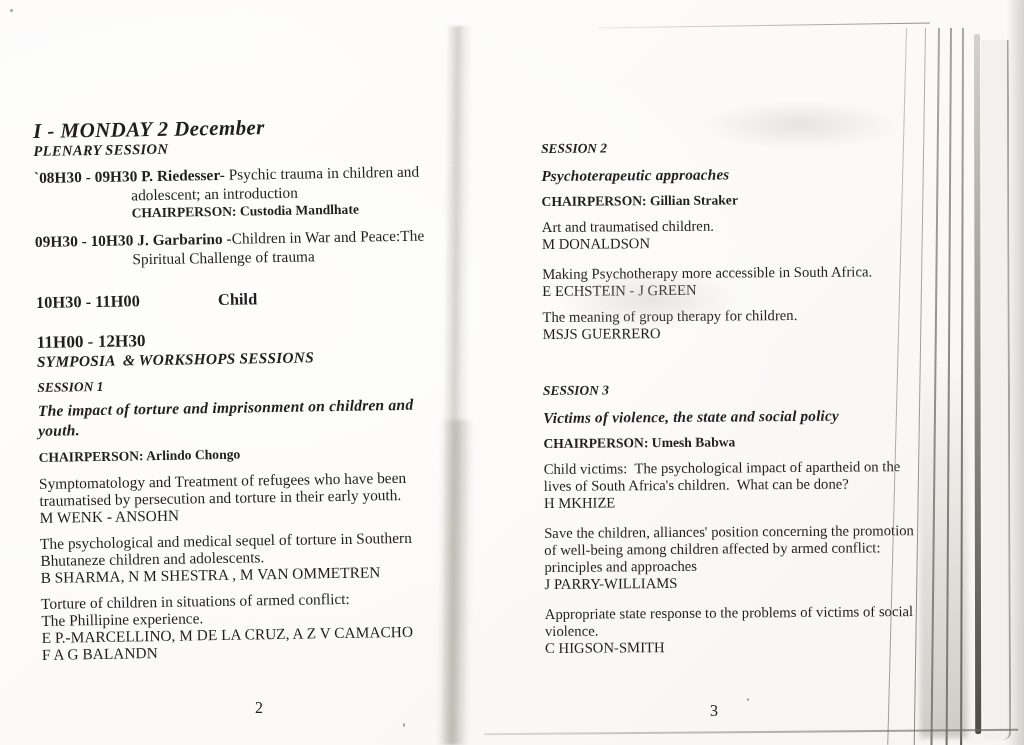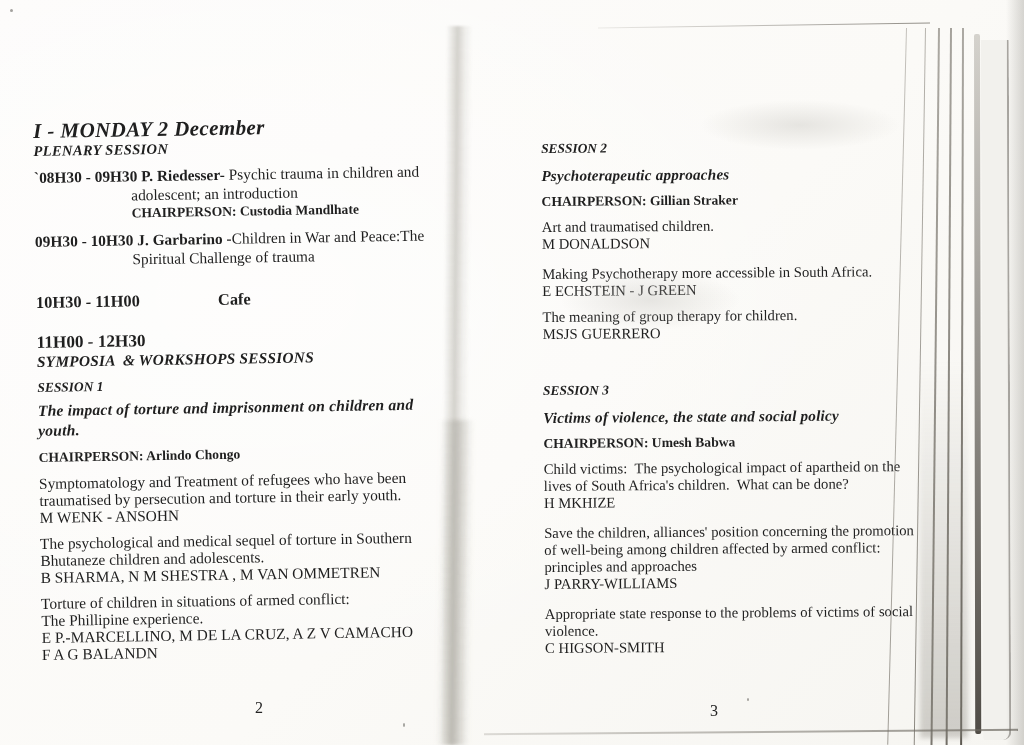--- a/index.html
+++ b/index.html
@@ -104,21 +104,21 @@
       <div class="pline indent">adolescent; an introduction</div>
       <div class="pchair indent">CHAIRPERSON: Custodia Mandlhate</div>
     </div>
 
     <div class="plenary-item">
       <div class="pline"><span class="b">09H30 - 10H30 J. Garbarino</span><span> -Children in War and Peace:The</span></div>
       <div class="pline indent">Spiritual Challenge of trauma</div>
     </div>
 
     <div class="break-row">
-      <span class="break-time">10H30 - 11H00</span><span>Cafe</span>
+      <span class="break-time">10H30 - 11H00</span><span>Child</span>
     </div>
 
     <div class="symp-time">11H00 - 12H30</div>
     <div class="symp-title">SYMPOSIA  &amp; WORKSHOPS SESSIONS</div>
 
     <div class="session-label">SESSION 1</div>
     <div class="session-title">
       <div class="line">The impact of torture and imprisonment on children and</div>
       <div class="line">youth.</div>
     </div>

